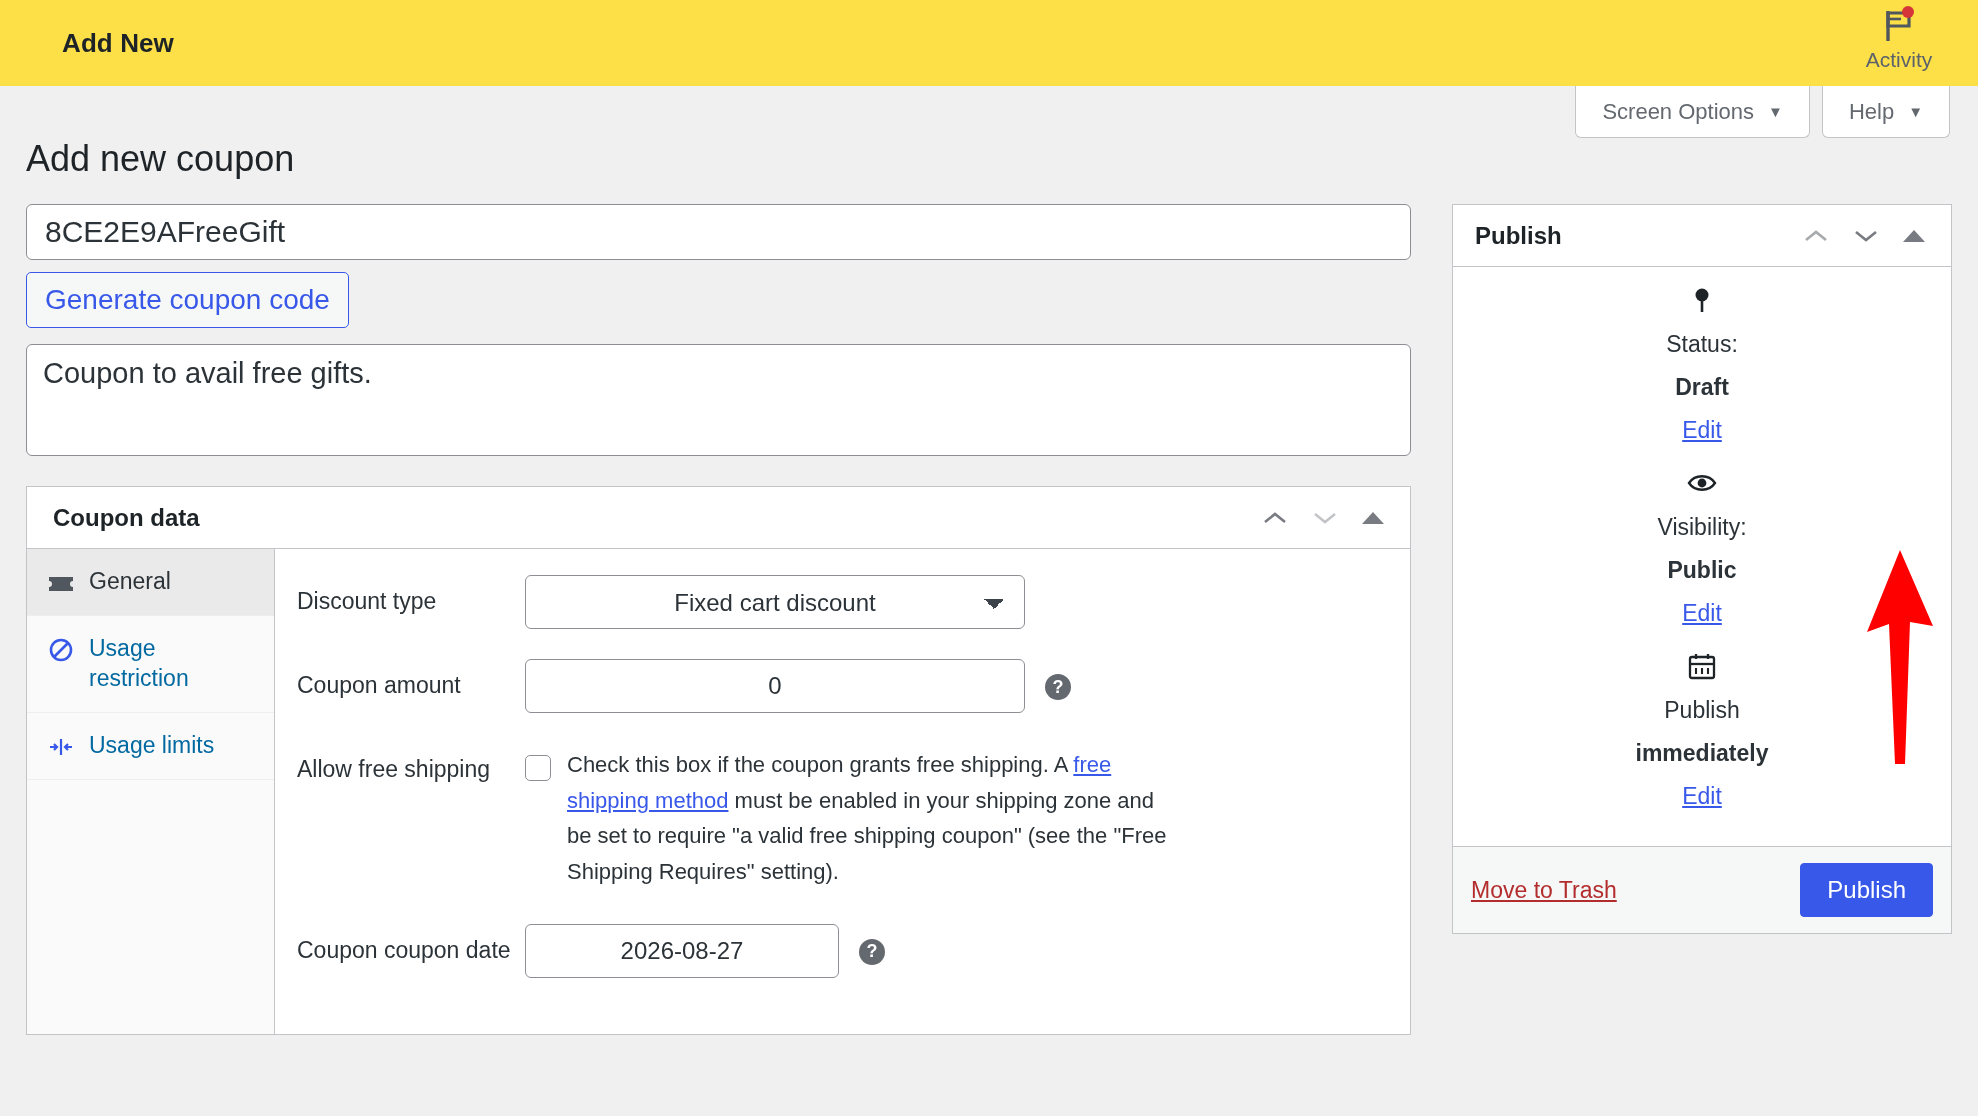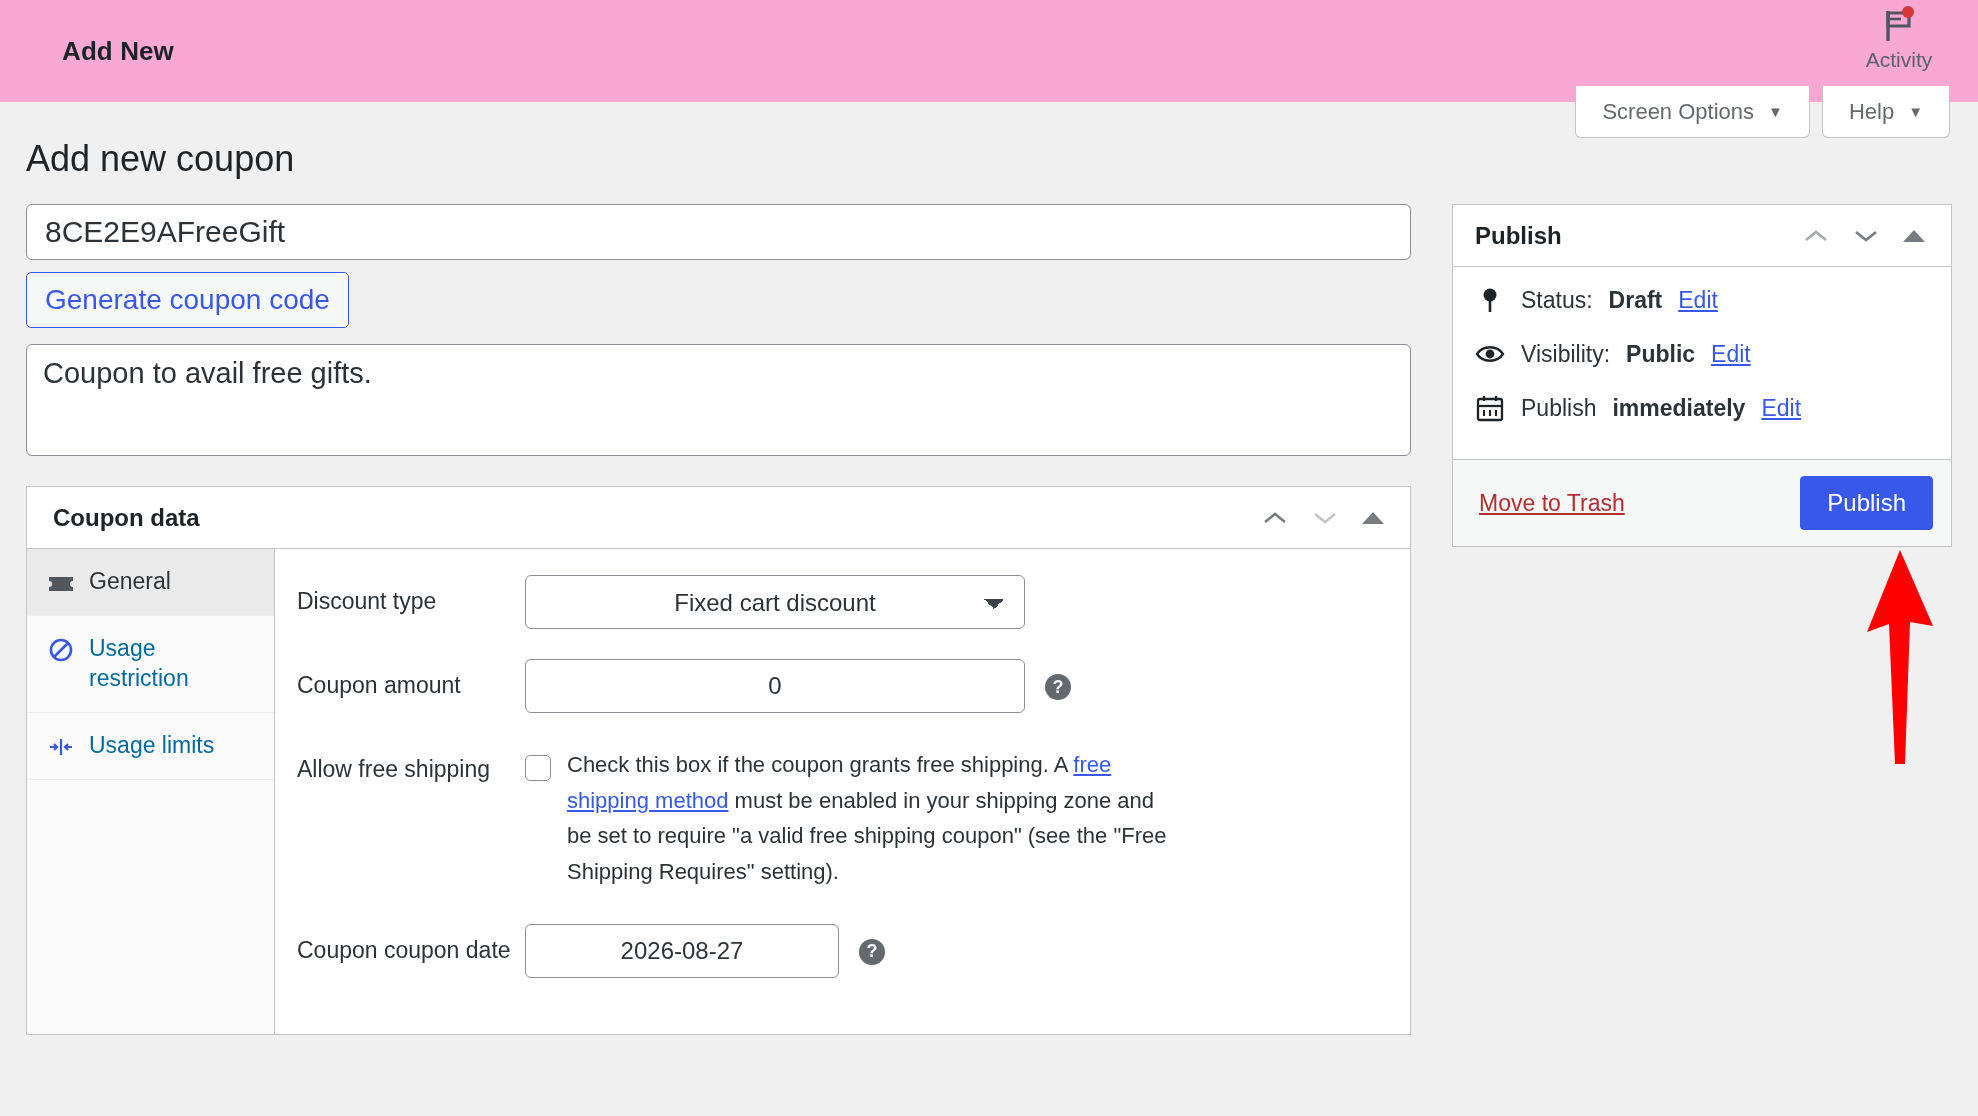--- a/index.html
+++ b/index.html
@@ -7,22 +7,22 @@
     width: 1978px; height: 1116px;
     background: #f0f0f1;
     font-family: "Liberation Sans", sans-serif;
     color: #1d2327;
     overflow: hidden;
   }
 
   
   .adminbar {
     position: absolute; top: 0; left: 0;
-    width: 1978px; height: 102px;
-    background: #f9a8d4;
+    width: 1978px; height: 86px;
+    background: #fde047;
     display: flex; align-items: center;
   }
   .adminbar-title {
     margin-left: 62px;
     font-size: 26px; font-weight: bold; color: #1d2327;
     letter-spacing: .1px;
   }
   .activity-wrap {
     position: absolute; right: 24px; top: 6px;
     width: 110px;
@@ -167,31 +167,31 @@
   .ship-text a { color: #3858e9; }
 
   
   .pub-header {
     height: 62px;
     display: flex; align-items: center; justify-content: space-between;
     padding: 0 16px 0 22px;
     border-bottom: 1px solid #c3c4c7;
   }
   .pub-rows { padding: 18px 22px 12px 22px; }
-  .pub-row { display: flex; align-items: center; gap: 16px; margin-bottom: 24px; font-size: 23px; color: #2c3338; }
+  .pub-row { display: flex; align-items: center; gap: 16px; margin-bottom: 24px; font-size: 23px; color: #2c3338; flex-direction: column; }
   .pub-row .picon { flex: 0 0 30px; width: 30px; height: 30px; display: flex; align-items: center; justify-content: center; }
   .pub-row b { font-weight: bold; }
   .pub-row a { color: #3858e9; }
   .pub-actions {
     border-top: 1px solid #c3c4c7;
     background: #f6f7f7;
     padding: 16px 18px;
     display: flex; align-items: center; justify-content: space-between;
   }
-  .trash-link { color: #b32d2e; font-size: 23px; cursor: pointer; margin-left: 8px; }
+  .trash-link { color: #b32d2e; font-size: 23px; cursor: pointer; }
   .publish-btn {
     background: #3858e9; color: #fff;
     border: 1px solid #3858e9; border-radius: 4px;
     font-size: 24px; padding: 12px 26px; cursor: pointer;
     font-family: "Liberation Sans", sans-serif;
   }
 
   
   .annot-arrow { position: absolute; left: 1865px; top: 548px; pointer-events: none; }
 </style>

